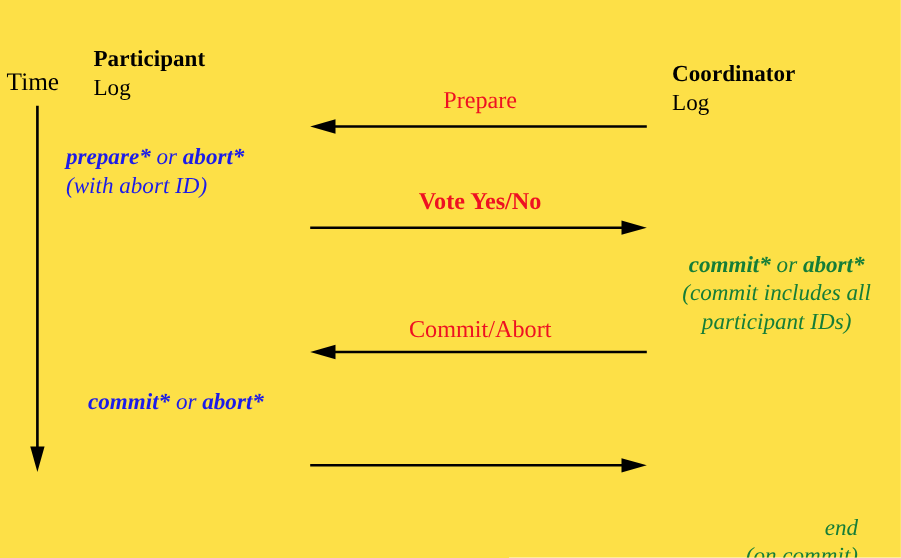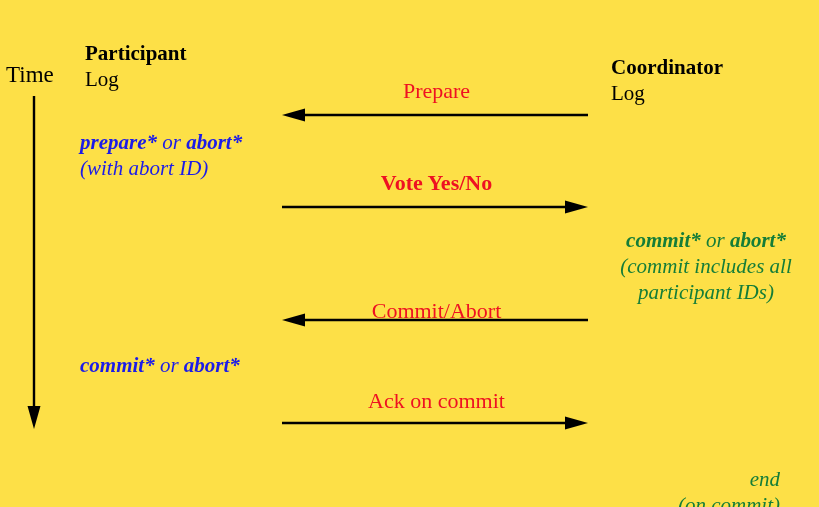--- a/index.html
+++ b/index.html
@@ -38,41 +38,41 @@
   .msg-label {
     left: 285px;
     width: 303px;
     text-align: center;
     font-size: 22px;
     color: #ee1122;
     white-space: nowrap;
   }
   .msg-0 { top: 78px; }
   .msg-1 { top: 170px; font-weight: bold; }
-  .msg-2 { top: 286px; margin-top: 12px; }
+  .msg-2 { top: 286px; }
   .msg-3 { top: 388px; }
 
   .arrow-svg { display: block; }
   .arrow-0 { left: 280px; top: 106px; }
   .arrow-1 { left: 280px; top: 198px; }
   .arrow-2 { left: 280px; top: 311px; }
   .arrow-3 { left: 280px; top: 414px; }
   .time-arrow { left: 25px; top: 96px; }
 
   .note {
     font-style: italic;
     font-size: 21px;
     line-height: 26px;
     white-space: nowrap;
   }
   .note .emph { font-weight: bold; }
   .note.blue { color: #1c1ce8; }
   .note.green { color: #157d38; }
 
-  .p-note-0 { left: 80px; top: 129px; }
+  .p-note-0 { left: 60px; top: 129px; }
   .p-note-1 { left: 80px; top: 352px; }
 
   .c-note-0 {
     left: 592px; top: 227px;
     width: 228px;
     text-align: center;
   }
   .c-note-0 .note-detail {
     white-space: normal;
     width: 208px;
@@ -101,21 +101,20 @@
     <div class="lane-subtitle">Log</div>
   </div>
   <div class="abs lane-header coordinator">
     <div class="lane-title">Coordinator</div>
     <div class="lane-subtitle">Log</div>
   </div>
 
   <div class="abs msg-label msg-0">Prepare</div>
   <div class="abs msg-label msg-1">Vote Yes/No</div>
   <div class="abs msg-label msg-2">Commit/Abort</div>
-  <div class="abs msg-label msg-3">Ack on commit</div>
 
   <svg class="abs arrow-svg arrow-0" width="310" height="18" viewBox="0 0 310 18">
     <line x1="20" y1="9" x2="308" y2="9" stroke="#000000" stroke-width="2.4"></line>
     <polygon points="2,9 25,2.5 25,15.5" fill="#000000"></polygon>
   </svg>
   <svg class="abs arrow-svg arrow-1" width="310" height="18" viewBox="0 0 310 18">
     <line x1="2" y1="9" x2="290" y2="9" stroke="#000000" stroke-width="2.4"></line>
     <polygon points="308,9 285,2.5 285,15.5" fill="#000000"></polygon>
   </svg>
   <svg class="abs arrow-svg arrow-2" width="310" height="18" viewBox="0 0 310 18">

